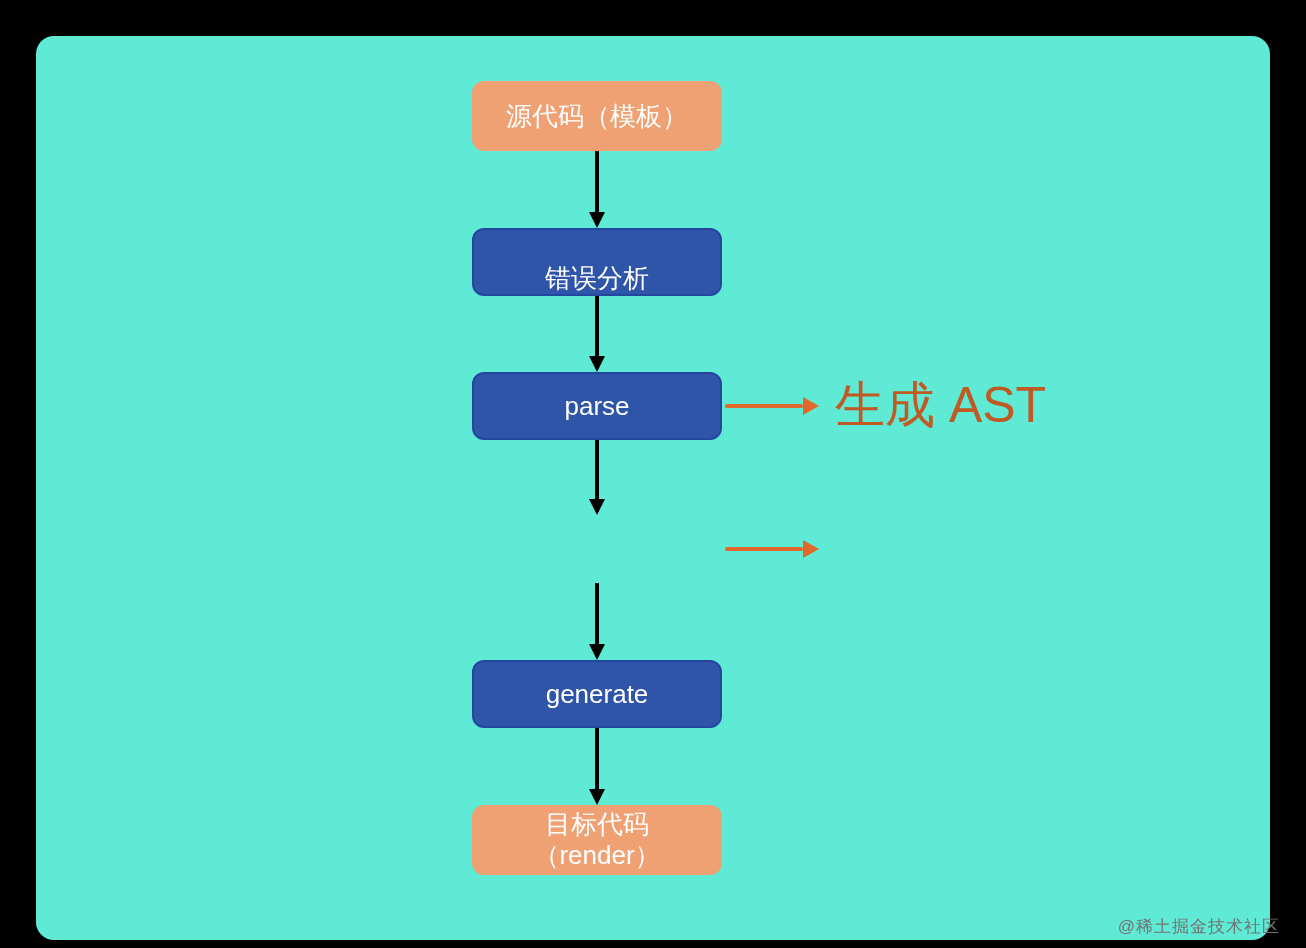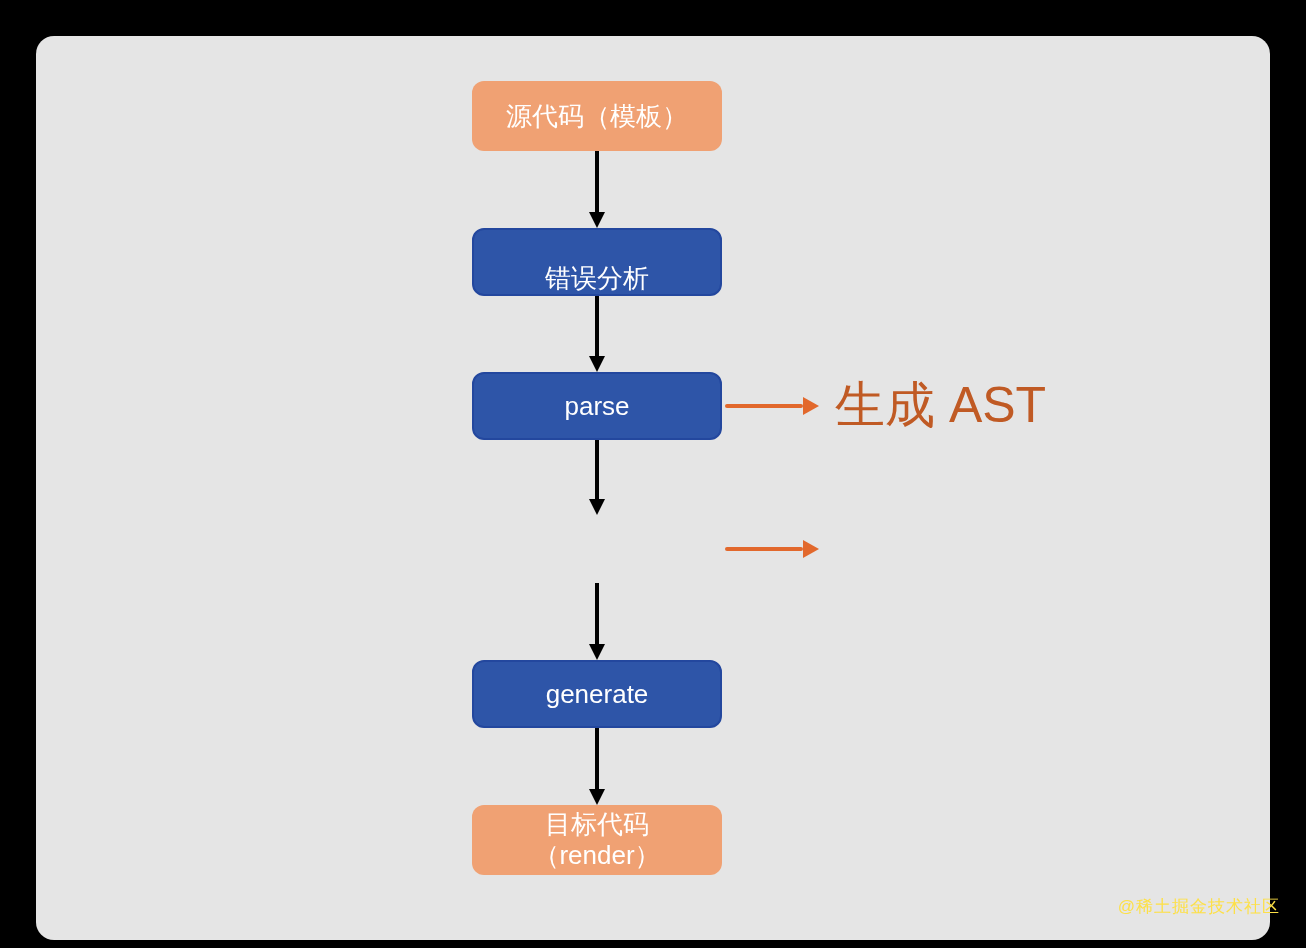--- a/index.html
+++ b/index.html
@@ -8,21 +8,21 @@
     background: #000000;
     overflow: hidden;
     font-family: "Liberation Sans", "DejaVu Sans", sans-serif;
   }
   .stage { position: relative; width: 1306px; height: 948px; }
 
   .card {
     position: absolute;
     left: 36px; top: 36px;
     width: 1234px; height: 904px;
-    background: #e5e5e5;
+    background: #5eead4;
     border-radius: 18px;
   }
 
   
   .fbox {
     position: absolute;
     left: 436px;
     width: 250px;
     display: flex; align-items: center; justify-content: center;
     text-align: center;
@@ -77,24 +77,24 @@
     position: absolute;
     left: 799px;
     height: 48px; line-height: 48px;
     font-size: 50px;
     color: #c05a24;
     white-space: nowrap;
   }
 
   .watermark {
     position: absolute;
-    right: 26px; bottom: 30px;
+    right: 26px; bottom: 10px;
     font-size: 17px;
     letter-spacing: 1px;
-    color: #fde047;
+    color: #737373;
     z-index: 5;
   }
 
   
   .fbox.r1 { top: 45px;  }
   .va1     { top: 115px; height: 77px; }
   .fbox.r2 { top: 192px; align-items: flex-end; }
   .va2     { top: 260px; height: 76px; }
   .fbox.r3 { top: 336px; }
   .va3     { top: 404px; height: 75px; }

